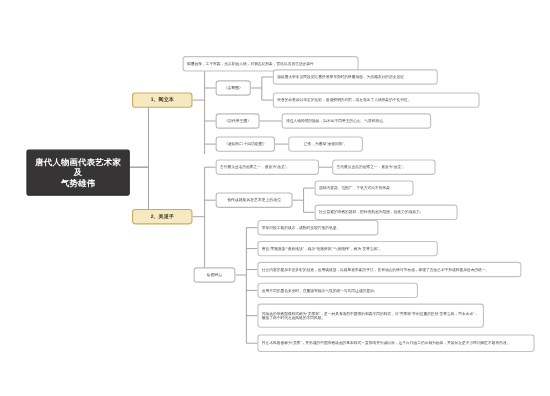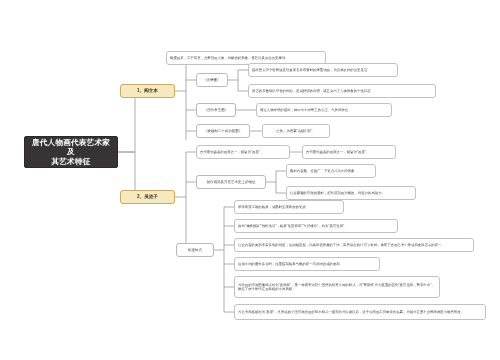--- a/index.html
+++ b/index.html
@@ -113,23 +113,23 @@
       <path d="M224 207 V312"></path>
       <path d="M224 207 H234"></path>
       <path d="M224 226 H234"></path>
       <path d="M224 245 H234"></path>
       <path d="M224 264 H234"></path>
       <path d="M224 287 H234"></path>
       <path d="M224 312 H234"></path>
     </g>
   </svg>
 
-  <div class="node n-root" style="left:24px;top:136px;width:94px;height:32px;flex-direction:column;">
+  <div class="node n-root" style="left:24px;top:136px;width:94px;height:42px;flex-direction:column;">
     <span>唐代人物画代表艺术家及</span>
-    <span>其艺术特征</span>
+    <span>气势雄伟</span>
   </div>
 
   <div class="node n-l2" style="left:120px;top:84px;width:55px;height:14px;">
     <span>1、阎立本</span>
   </div>
 
   <div class="node n-l3 n-l4" style="left:166px;top:51px;width:160px;height:14px;">
     <span>阎擅画采，工于写真，尤善刻画人物，对杨贵妃形象，官廷以及历往历史事件</span>
   </div>
 

